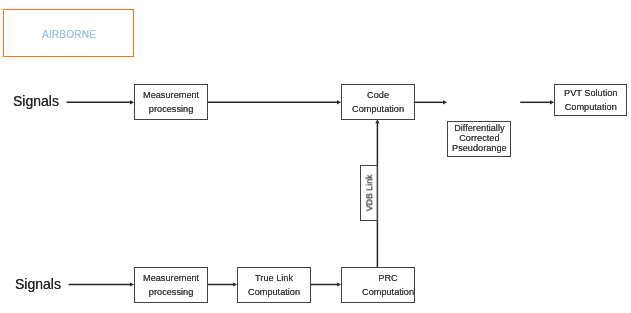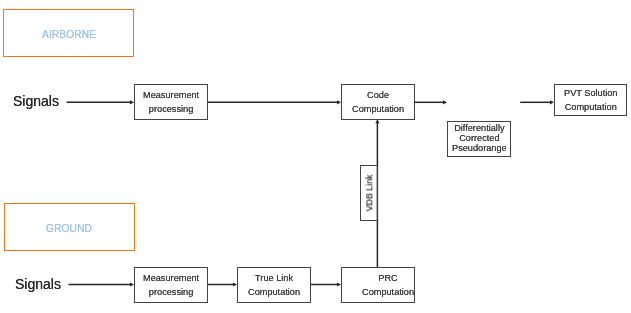--- a/index.html
+++ b/index.html
@@ -155,23 +155,20 @@
       <g>
         <line x1="377.4" y1="267.0" x2="377.4" y2="123.0"></line>
         <path d="M 377.4 119.2 L 375.3 123.2 L 379.5 123.2 Z" stroke="none"></path>
       </g>
     </g>
   </svg>
 
   <div class="section-box" style="left:3.4px; top:8.5px; width:131px; height:48.4px;">
     <span class="section-label">AIRBORNE</span>
   </div>
-  <div class="section-box" style="left:3.5px; top:203.2px; width:131px; height:48.1px;">
-    <span class="section-label">GROUND</span>
-  </div>
 
   <div class="free-text" style="left:12.7px; top:95.0px;">Signals</div>
   <div class="free-text" style="left:14.7px; top:278.0px;">Signals</div>
 
   <div class="proc-box" style="left:134px; top:84px; width:74px; height:36px;">
     <span class="proc-label">Measurement
 processing</span>
   </div>
   <div class="proc-box" style="left:341px; top:84px; width:74px; height:36px;">
     <span class="proc-label">Code

